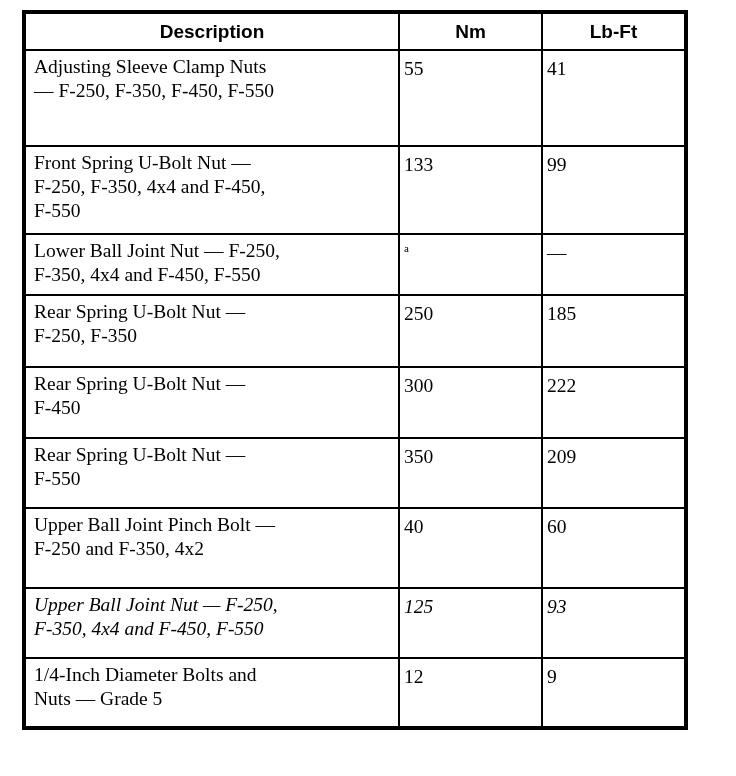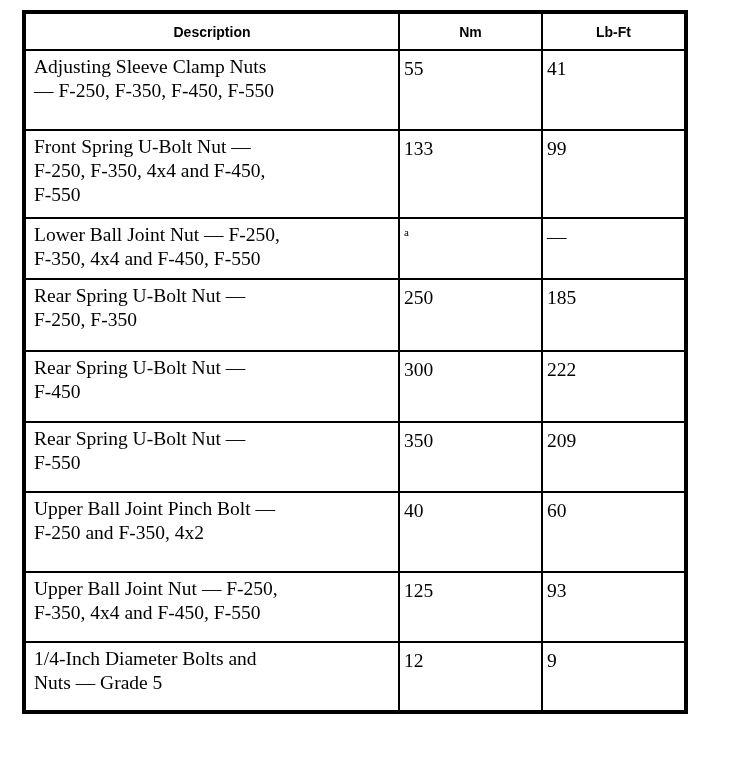--- a/index.html
+++ b/index.html
@@ -31,21 +31,21 @@
     overflow: hidden;
   }
   col.c-desc { width: 375px; }
   col.c-nm   { width: 143px; }
   col.c-lbft { width: 144px; }
 
   tr.header-row { height: 38px; }
   tr.header-row th {
     font-family: "Liberation Sans", sans-serif;
     font-weight: bold;
-    font-size: 14px;
+    font-size: 19px;
     text-align: center;
     vertical-align: middle;
     padding: 2px 4px;
   }
 
   td.desc {
     font-size: 19.5px;
     line-height: 24px;
     text-align: left;
     padding: 4px 6px 2px 8px;
@@ -56,28 +56,28 @@
     line-height: 24px;
     text-align: left;
     padding: 6px 4px 2px 4px;
   }
   sup.fn {
     font-size: 11px;
     line-height: 1;
   }
 
   
-  tr.r0 { height: 80px; }
+  tr.r0 { height: 96px; }
   tr.r1 { height: 88px; }
   tr.r2 { height: 61px; }
   tr.r3 { height: 72px; }
   tr.r4 { height: 71px; }
   tr.r5 { height: 70px; }
   tr.r6 { height: 80px; }
-  tr.r7 { height: 70px; }
+  tr.r7 { height: 70px; font-style: italic; }
   tr.r8 { height: 70px; }
 </style>
 </head>
 <body>
 
 <div class="page">
   <table class="spec-table">
     <colgroup>
       <col class="c-desc">
       <col class="c-nm">

